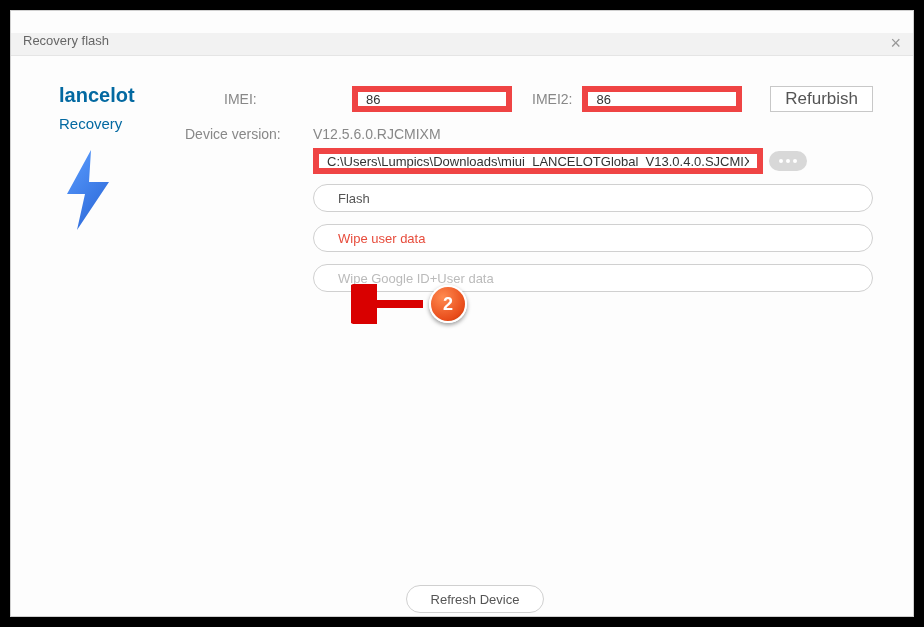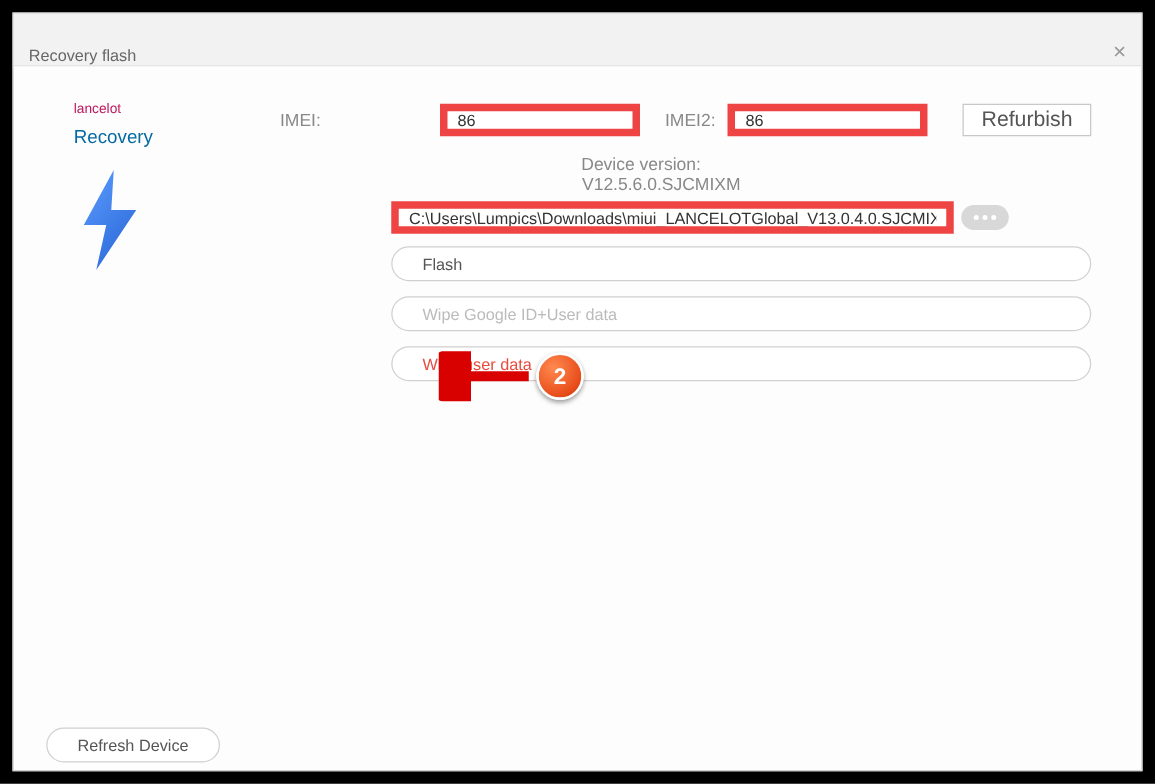--- a/index.html
+++ b/index.html
@@ -11,46 +11,47 @@
     padding: 10px;
   }
   .window {
     width: 100%;
     height: 100%;
     background: #fdfdfd;
     border: 1px solid #d0d0d0;
     position: relative;
   }
   .titlebar {
-    height: 42px;
+    height: 23px;
     background: #f2f2f2;
     display: flex;
-    align-items: flex-end;
+    align-items: flex-start;
     justify-content: space-between;
     padding: 0 12px;
     font-size: 13px;
     color: #666;
     border-bottom: 1px solid #e5e5e5;
+    margin-top: 22px;
   }
   .titlebar .close { font-size: 18px; color: #999; cursor: pointer; }
   .content {
     padding: 30px 40px 0 48px;
     position: relative;
     height: calc(100% - 30px);
   }
   .left-col {
     position: absolute;
     left: 48px;
     top: 28px;
     width: 110px;
   }
   .device-name {
-    font-size: 11px;
-    font-weight: normal;
-    color: #be185d;
+    font-size: 20px;
+    font-weight: bold;
+    color: #0369a1;
     margin-bottom: 8px;
   }
   .device-mode {
     font-size: 15px;
     color: #0369a1;
     margin-bottom: 18px;
   }
   .thunder-icon svg { display: block; }
   .right-area {
     margin-left: 126px;
@@ -70,21 +71,20 @@
     padding: 2px 8px;
     font-size: 13px;
     color: #333;
     background: #fff;
   }
   .imei-input { width: 160px; }
   .info-row {
     display: flex;
     align-items: center;
     margin-bottom: 6px;
-    flex-direction: column;
   }
   .info-label { width: 128px; font-size: 14px; color: #888; }
   .info-value { font-size: 14px; color: #888; }
   .path-row {
     margin-left: 128px;
     display: flex;
     align-items: center;
     gap: 6px;
     margin-top: 4px;
   }
@@ -166,21 +166,21 @@
     border: 2px solid #fff;
     box-shadow: 0 2px 4px rgba(0,0,0,0.4);
     display: flex; align-items: center; justify-content: center;
     color: #fff; font-weight: bold; font-size: 18px;
   }
   .refresh-row {
     position: absolute;
     bottom: 18px;
     left: 0; right: 0;
     display: flex;
-    justify-content: flex-start;
+    justify-content: center;
     padding-left: 26px;
   }
 </style>
 </head>
 <body>
 
 <div class="window">
   <div class="titlebar">
     <span>Recovery flash</span>
     <span class="close">×</span>
@@ -209,36 +209,36 @@
       <div class="imei-row">
         <span class="imei-label">IMEI:</span>
         <input class="text-field imei-input" value="86" style="">
         <span class="imei-label imei-label-2">IMEI2:</span>
         <input class="text-field imei-input" value="86" style="">
         <button class="refurbish-btn" style="margin-left:auto">Refurbish</button>
       </div>
 
       <div class="info-row">
         <span class="info-label">Device version:</span>
-        <span class="info-value">V12.5.6.0.SJCMIXM</span>
+        <span class="info-value">V12.5.6.0.RJCMIXM</span>
       </div>
 
       <div class="path-row">
         <input class="text-field path-input" value="C:\Users\Lumpics\Downloads\miui_LANCELOTGlobal_V13.0.4.0.SJCMIXM_..." style="">
         <div class="more-btn">
           <span></span>
             <span></span>
             <span></span>
         </div>
       </div>
 
       <div class="action-row">
         <div class="pill-btn">Flash</div>
+        <div class="pill-btn red">Wipe user data</div>
         <div class="pill-btn disabled">Wipe Google ID+User data</div>
-        <div class="pill-btn red">Wipe user data</div>
       </div>
 
 
     </div>
 
     <div class="annotation">
       <svg class="ann-arrow" width="80" height="40">
         <defs>
           <marker id="ah" markerWidth="8" markerHeight="8" refX="2" refY="4" orient="auto">
             <polygon points="0,0 8,4 0,8" fill="#d90000"></polygon>

